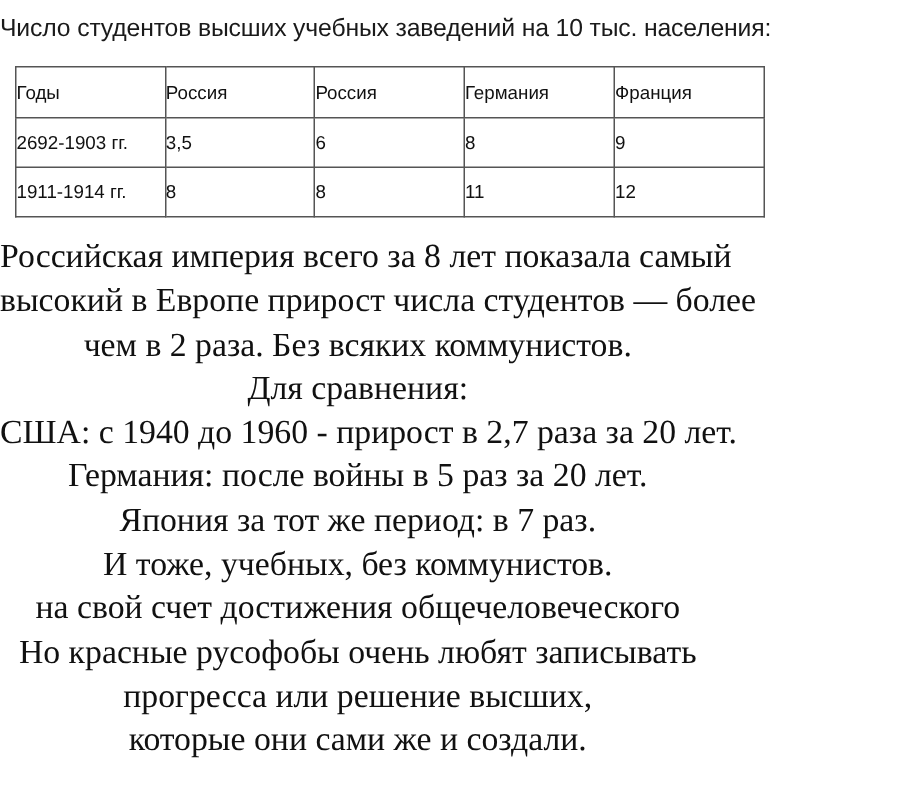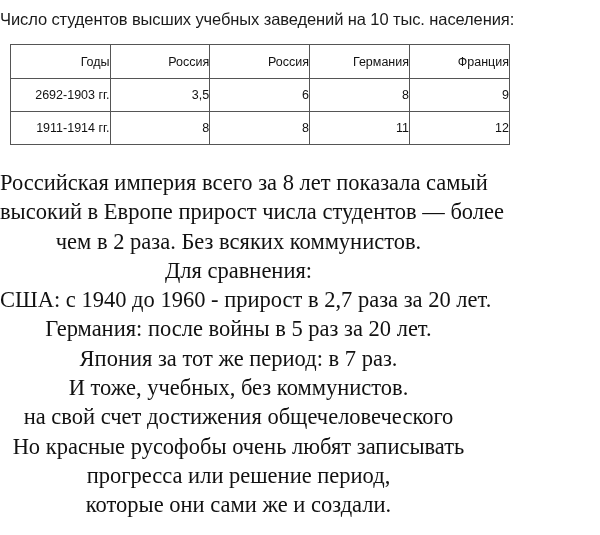--- a/index.html
+++ b/index.html
@@ -8,29 +8,28 @@
     position:absolute; left:0; top:10px; width:600px; text-align:left;
     font-family:"Liberation Sans", sans-serif; font-size:16.5px; color:#1a1a1a;
     letter-spacing:-0.1px;
   }
   table.data {
     position:absolute; left:10px; top:44px; width:500px;
     border-collapse:collapse;
     font-family:"Liberation Sans", sans-serif; font-size:12.5px; color:#111;
   }
   table.data td {
-    border:1px solid #555; height:32px; text-align:right; padding:0;
+    border:1px solid #555; height:32px; text-align:left; padding:0;
     width:100px;
   }
   table.data tr:first-child td { height:33px; }
   .body-text {
     position:absolute; left:0; top:156px; width:477px; text-align:center;
     font-family:"Liberation Serif", serif; font-size:22.5px; color:#111;
     line-height:29.3px;
-    margin-top:12px;
   }
   .body-text div { white-space:nowrap; }
 </style>
 </head>
 <body>
 
 <div class="title">Число студентов высших учебных заведений на 10 тыс.  населения:</div>
 
 <table class="data">
   <tbody>
@@ -62,15 +61,15 @@
   <div>Российская империя всего за 8 лет показала самый</div>
   <div>высокий в Европе прирост числа студентов — более</div>
   <div>чем в 2 раза. Без всяких коммунистов.</div>
   <div>Для сравнения:</div>
   <div>США: с 1940 до 1960 - прирост в 2,7 раза за 20 лет.</div>
   <div>Германия: после войны в 5 раз за 20 лет.</div>
   <div>Япония за тот же период: в 7 раз.</div>
   <div>И тоже, учебных, без коммунистов.</div>
   <div>на свой счет достижения общечеловеческого</div>
   <div>Но красные русофобы очень любят записывать</div>
-  <div>прогресса или решение период,</div>
+  <div>прогресса или решение высших,</div>
   <div>которые они сами же и создали.</div>
 </div>
 
 </body></html>

